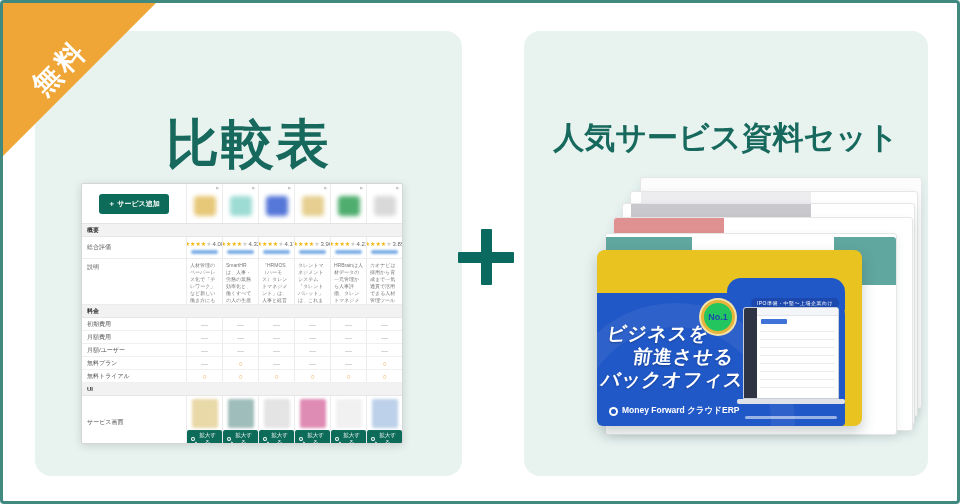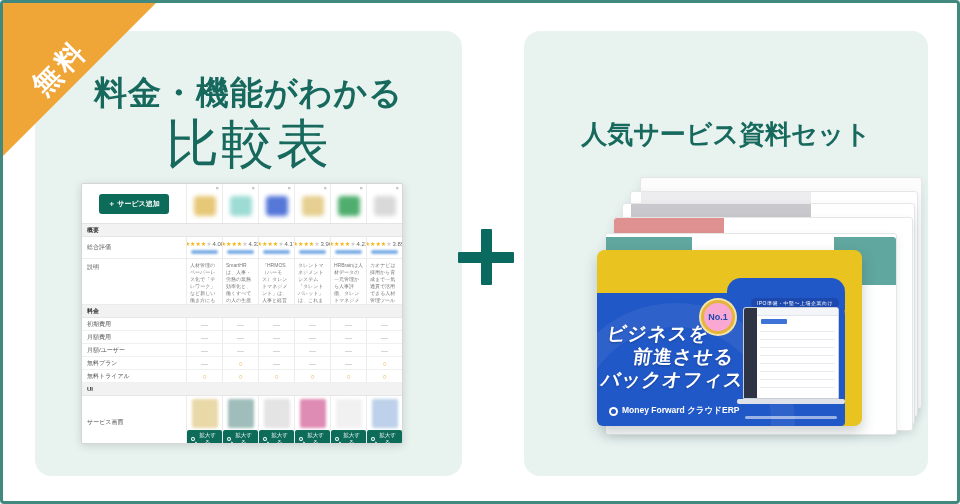--- a/index.html
+++ b/index.html
@@ -7,23 +7,23 @@
   .canvas { position:relative; width:960px; height:504px; background:#fff;
             border:3px solid #41887f; border-radius:4px; overflow:hidden; }
 
   
   .panel { position:absolute; top:28px; height:445px; background:#e8f3f0; border-radius:16px; }
   .panel.left  { left:32px;  width:427px; }
   .panel.right { left:521px; width:404px; }
   .t-sm { position:absolute; width:100%; text-align:center; color:#17695d; font-weight:900; }
   .panel.left .t-sm.l1 { top:40px; font-size:33px; letter-spacing:1px; }
   .panel.left .t-lg    { position:absolute; top:78px; width:100%; text-align:center;
-                         color:#17695d; font-weight:400; font-size:53px; letter-spacing:2px; }
+                         color:#17695d; font-weight:700; font-size:53px; letter-spacing:2px; }
   .panel.right .t-sm.r1 { top:46px; font-size:31px; }
-  .panel.right .t-sm.r2 { top:86px; font-size:26px; }
+  .panel.right .t-sm.r2 { top:86px; font-size:31px; }
 
   
   .ribbon { position:absolute; left:0; top:0; width:153px; height:153px;
             background:#f0a636; clip-path:polygon(0 0,100% 0,0 100%); z-index:30; }
   .ribbon-text { position:absolute; left:-8px; top:46px; width:130px; text-align:center;
                  transform:rotate(-45deg); color:#fff; font-size:28px; font-weight:900;
                  letter-spacing:4px; }
 
   
   .plus { position:absolute; left:455px; top:226px; width:56px; height:56px; }
@@ -91,21 +91,21 @@
                background:#2158c7; border-radius:14px 14px 0 0; }
   .cover { position:absolute; left:0; top:43px; width:248px; height:133px;
            background:#2158c7; border-radius:0 22px 4px 6px; overflow:hidden; }
   .cover::before { content:""; position:absolute; left:-40px; top:10px; width:190px; height:190px;
                    border:24px solid rgba(255,255,255,.06); border-radius:50%; }
   .target-badge { position:absolute; right:6px; top:5px; background:#1d49ae; color:#fff;
                   font-size:5px; padding:2px 6px; border-radius:7px; letter-spacing:.5px; }
   .hl { position:absolute; color:#fff; font-weight:900; font-size:19px; letter-spacing:1px;
         transform:skewX(-8deg); text-shadow:0 1px 2px rgba(0,0,0,.25); white-space:nowrap; }
   .hl1 { left:10px; top:28px; } .hl2 { left:36px; top:51px; } .hl3 { left:4px; top:74px; }
-  .no1-badge { position:absolute; left:104px; top:7px; width:34px; height:34px; background:#f9a8d4;
+  .no1-badge { position:absolute; left:104px; top:7px; width:34px; height:34px; background:#22c55e;
                border:3px solid #e5b43c; border-radius:50%; display:flex; align-items:center;
                justify-content:center; font-size:9px; font-weight:900; color:#1d49ae;
                box-shadow:0 0 0 2px #f6e3a8; }
   .laptop-screen { position:absolute; left:146px; top:14px; width:96px; height:92px; background:#fff;
                    border:1px solid #c9cfd8; border-radius:3px 3px 0 0; overflow:hidden; }
   .lt-side { position:absolute; left:0; top:0; width:13px; height:100%; background:#2e3444; }
   .lt-top  { position:absolute; left:13px; top:0; right:0; height:8px; background:#f3f5f8; border-bottom:1px solid #e2e6ec; }
   .lt-chip { position:absolute; left:17px; top:11px; width:26px; height:5px; background:#3f73d8; border-radius:1px; }
   .lt-rows { position:absolute; left:16px; top:20px; right:3px; height:66px;
              background:repeating-linear-gradient(#fff 0 3px, #e8ebf0 3px 4px, #fff 4px 8px); }
@@ -118,21 +118,20 @@
                     background:#2158c7; border-radius:50%; }
   .fineprint { position:absolute; right:8px; bottom:7px; width:92px; height:3px;
                background:rgba(255,255,255,.55); border-radius:2px; }
 </style>
 </head>
 <body>
 
 <div class="canvas">
 
   <div class="panel left">
-    <div class="t-sm l1">料金・機能がわかる</div>
     <div class="t-lg">比較表</div>
 
     <div class="table-card">
 
       <div class="t-row t-header">
         <div class="t-label">
           <button class="add-btn">＋ サービス追加</button>
         </div>
         <div class="t-cell">
             <span class="x-icon">×</span>

